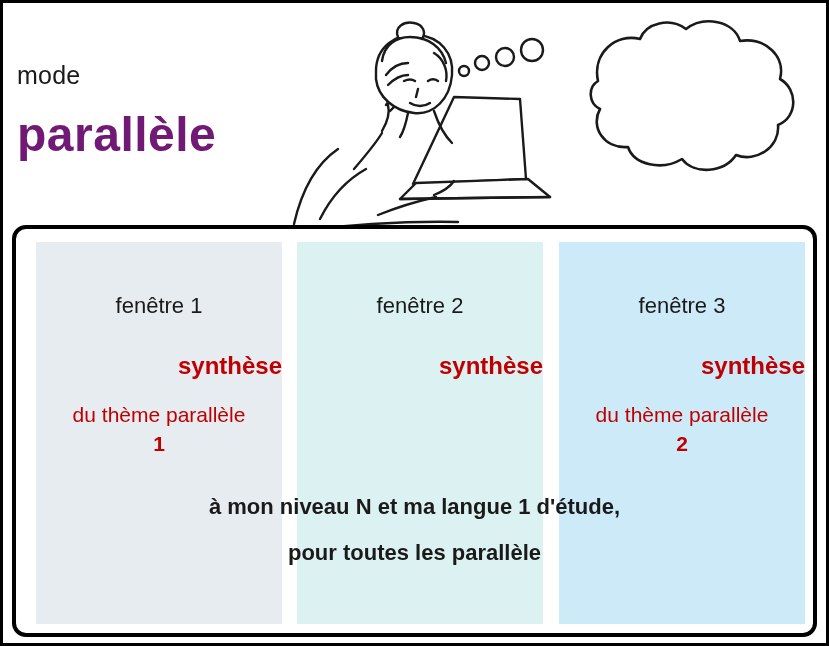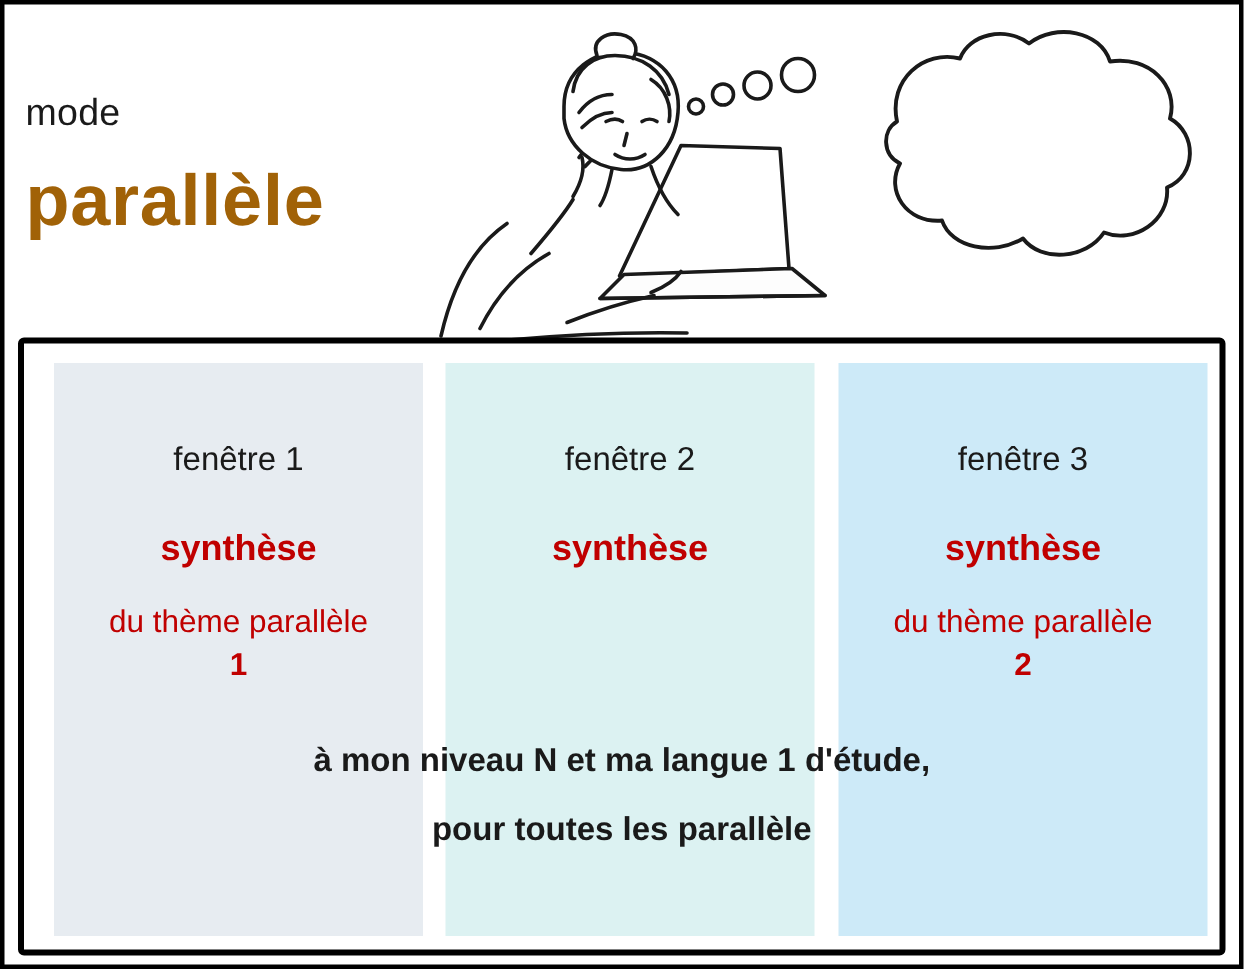--- a/index.html
+++ b/index.html
@@ -39,21 +39,21 @@
     font-size: 25px;
     color: #1a1a1a;
     letter-spacing: 0.2px;
   }
   .mode-title {
     position: absolute;
     left: 14px;
     top: 88px;
     font-size: 48px;
     font-weight: bold;
-    color: #a16207;
+    color: #701a75;
     letter-spacing: 0.5px;
     text-align: center;
   }
 
   
   .illustration {
     position: absolute;
     left: 255px;
     top: 0px;
     width: 320px;
@@ -70,21 +70,21 @@
   }
 
   
   .main-box {
     position: absolute;
     left: 9px;
     top: 222px;
     width: 805px;
     height: 412px;
     border: 4px solid #000000;
-    border-radius: 4px;
+    border-radius: 14px;
     box-sizing: border-box;
     background: #ffffff;
   }
 
   .columns {
     position: absolute;
     left: 0;
     top: 0;
     width: 100%;
     height: 100%;
@@ -106,21 +106,21 @@
     width: 100%;
     text-align: center;
     font-size: 22px;
     color: #1a1a1a;
   }
   .col-synth {
     position: absolute;
     top: 110px;
     left: 0;
     width: 100%;
-    text-align: center;
+    text-align: right;
     font-size: 24px;
     font-weight: bold;
     color: #c00000;
   }
   .col-sub {
     position: absolute;
     top: 158px;
     left: 0;
     width: 100%;
     text-align: center;

